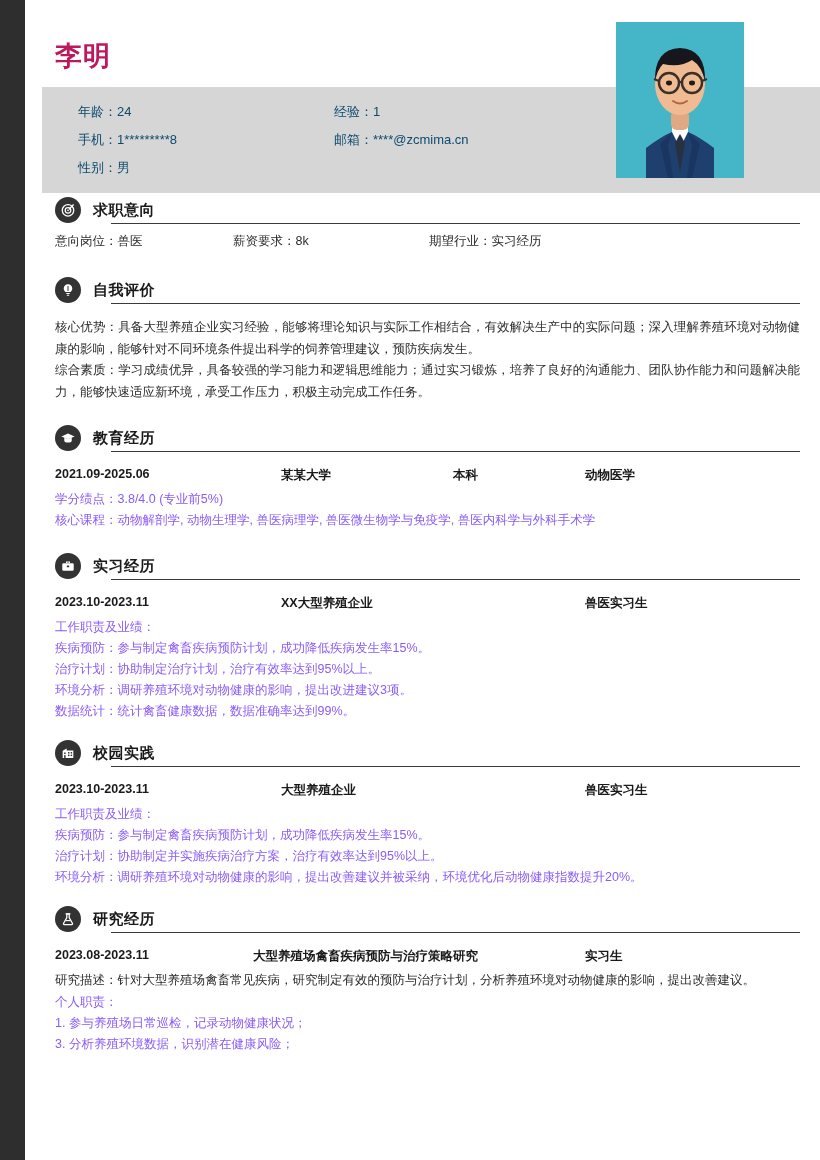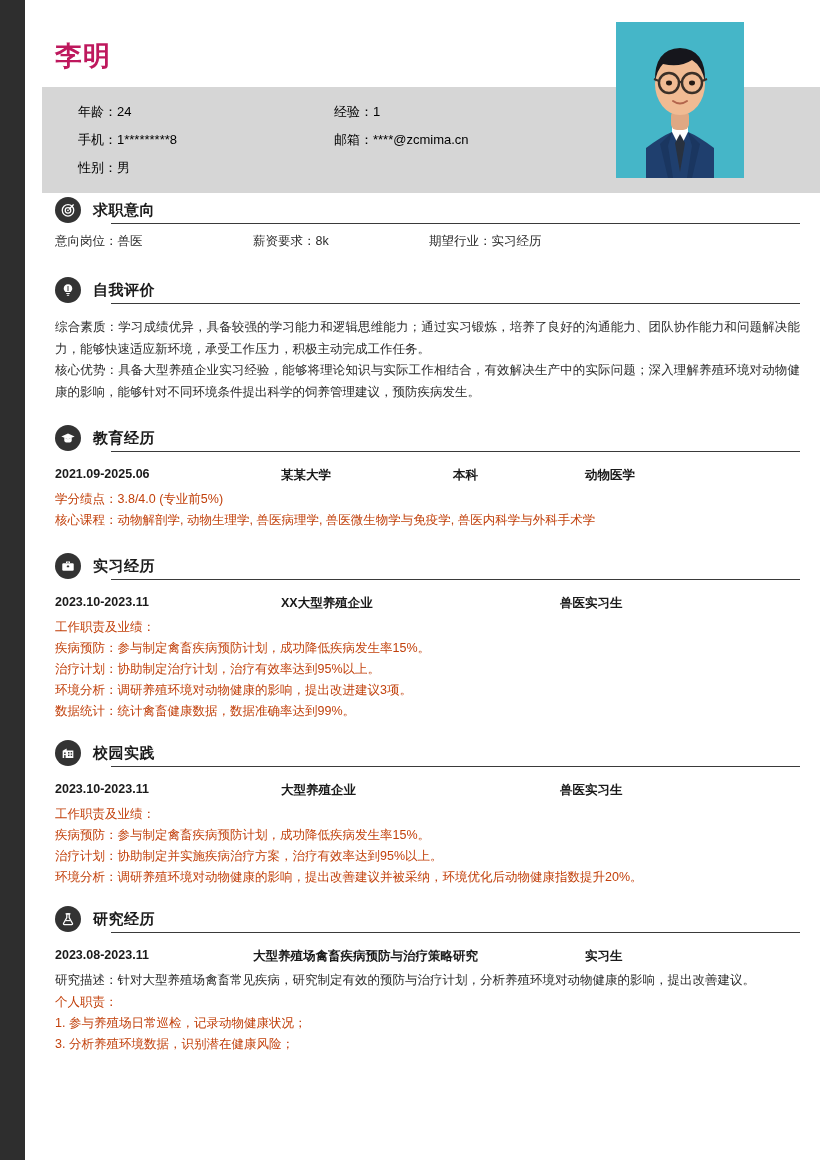--- a/index.html
+++ b/index.html
@@ -53,21 +53,21 @@
     position: absolute;
     left: 17px;
     top: 87px;
     width: 778px;
     height: 106px;
     background: #d6d6d6;
   }
   .info-row {
     position: absolute;
     font-size: 13px;
-    color: #000000;
+    color: #0c4a6e;
     white-space: nowrap;
   }
   .info-col-a { left: 36px; }
   .info-col-b { left: 292px; }
   .info-r1 { top: 16px; }
   .info-r2 { top: 44px; }
   .info-r3 { top: 72px; }
 
   
   #photo {
@@ -118,57 +118,57 @@
     right: 0px;
     bottom: 3px;
     height: 1px;
     background: #3a3a3a;
   }
 
   
   .body-line {
     font-size: 12.5px;
     line-height: 21px;
-    color: #c2410c;
+    color: #8b5cf6;
     margin: 0;
   }
   .para {
     font-size: 12.5px;
     line-height: 21.5px;
     color: #2b2b2b;
     margin: 0;
     text-align: justify;
   }
 
   
   .intent-row {
     position: relative;
     height: 26px;
     font-size: 12.5px;
     color: #2b2b2b;
   }
   .intent-row span { position: absolute; top: 4px; white-space: nowrap; text-align: right; }
   .ic1 { left: 0px; }
-  .ic2 { left: 178px; margin-left: 20px; }
+  .ic2 { left: 178px; }
   .ic3 { left: 374px; }
 
   
   .entry-head {
     position: relative;
     height: 24px;
     font-size: 12.5px;
     font-weight: bold;
     color: #1a1a1a;
   }
   .entry-head span { position: absolute; top: 2px; white-space: nowrap; }
   .eh-date  { left: 0px; }
   .eh-org   { left: 198px; margin-left: 28px; }
   .eh-deg   { left: 398px; }
   .eh-major { left: 530px; }
-  .eh-role-far { left: 505px; text-align: center; }
+  .eh-role-far { left: 530px; text-align: center; }
   .eh-org-wide { left: 198px; }
   .eh-role-res { left: 530px; }
 
   .spacer-8  { height: 8px; }
   .spacer-14 { height: 14px; }
   .spacer-18 { height: 18px; }
 </style>
 </head>
 <body>
 
@@ -250,22 +250,22 @@
           <path d="M12 3.4 C8.3 3.4 5.6 6.2 5.6 9.6 C5.6 12.1 7.1 13.6 8.4 15 L15.6 15 C16.9 13.6 18.4 12.1 18.4 9.6 C18.4 6.2 15.7 3.4 12 3.4 Z" fill="#ffffff"></path>
           <rect x="9.2" y="16.4" width="5.6" height="1.7" rx="0.8" fill="#ffffff"></rect>
           <rect x="10.1" y="19" width="3.8" height="1.6" rx="0.8" fill="#ffffff"></rect>
           <path d="M12 6.6 L12 13" stroke="#333333" stroke-width="1.5" stroke-linecap="round"></path>
         </svg>
       </span>
       <span class="sec-title">自我评价</span>
       <span class="sec-rule"></span>
     </div>
     <div class="spacer-8"></div>
+    <p class="para">核心优势：具备大型养殖企业实习经验，能够将理论知识与实际工作相结合，有效解决生产中的实际问题；深入理解养殖环境对动物健康的影响，能够针对不同环境条件提出科学的饲养管理建议，预防疾病发生。</p>
     <p class="para">综合素质：学习成绩优异，具备较强的学习能力和逻辑思维能力；通过实习锻炼，培养了良好的沟通能力、团队协作能力和问题解决能力，能够快速适应新环境，承受工作压力，积极主动完成工作任务。</p>
-    <p class="para">核心优势：具备大型养殖企业实习经验，能够将理论知识与实际工作相结合，有效解决生产中的实际问题；深入理解养殖环境对动物健康的影响，能够针对不同环境条件提出科学的饲养管理建议，预防疾病发生。</p>
   </div>
 
   <div class="spacer-18"></div>
 
   <div class="section">
     <div class="sec-head">
       <span class="sec-icon">
         <svg width="16" height="16" viewBox="0 0 24 24">
           <path d="M12 5.2 L22 9.6 L12 14 L2 9.6 Z" fill="#ffffff"></path>
           <path d="M6.4 11.4 L6.4 16 C6.4 17.8 9 18.9 12 18.9 C15 18.9 17.6 17.8 17.6 16 L17.6 11.4 L12 13.9 Z" fill="#ffffff"></path>

